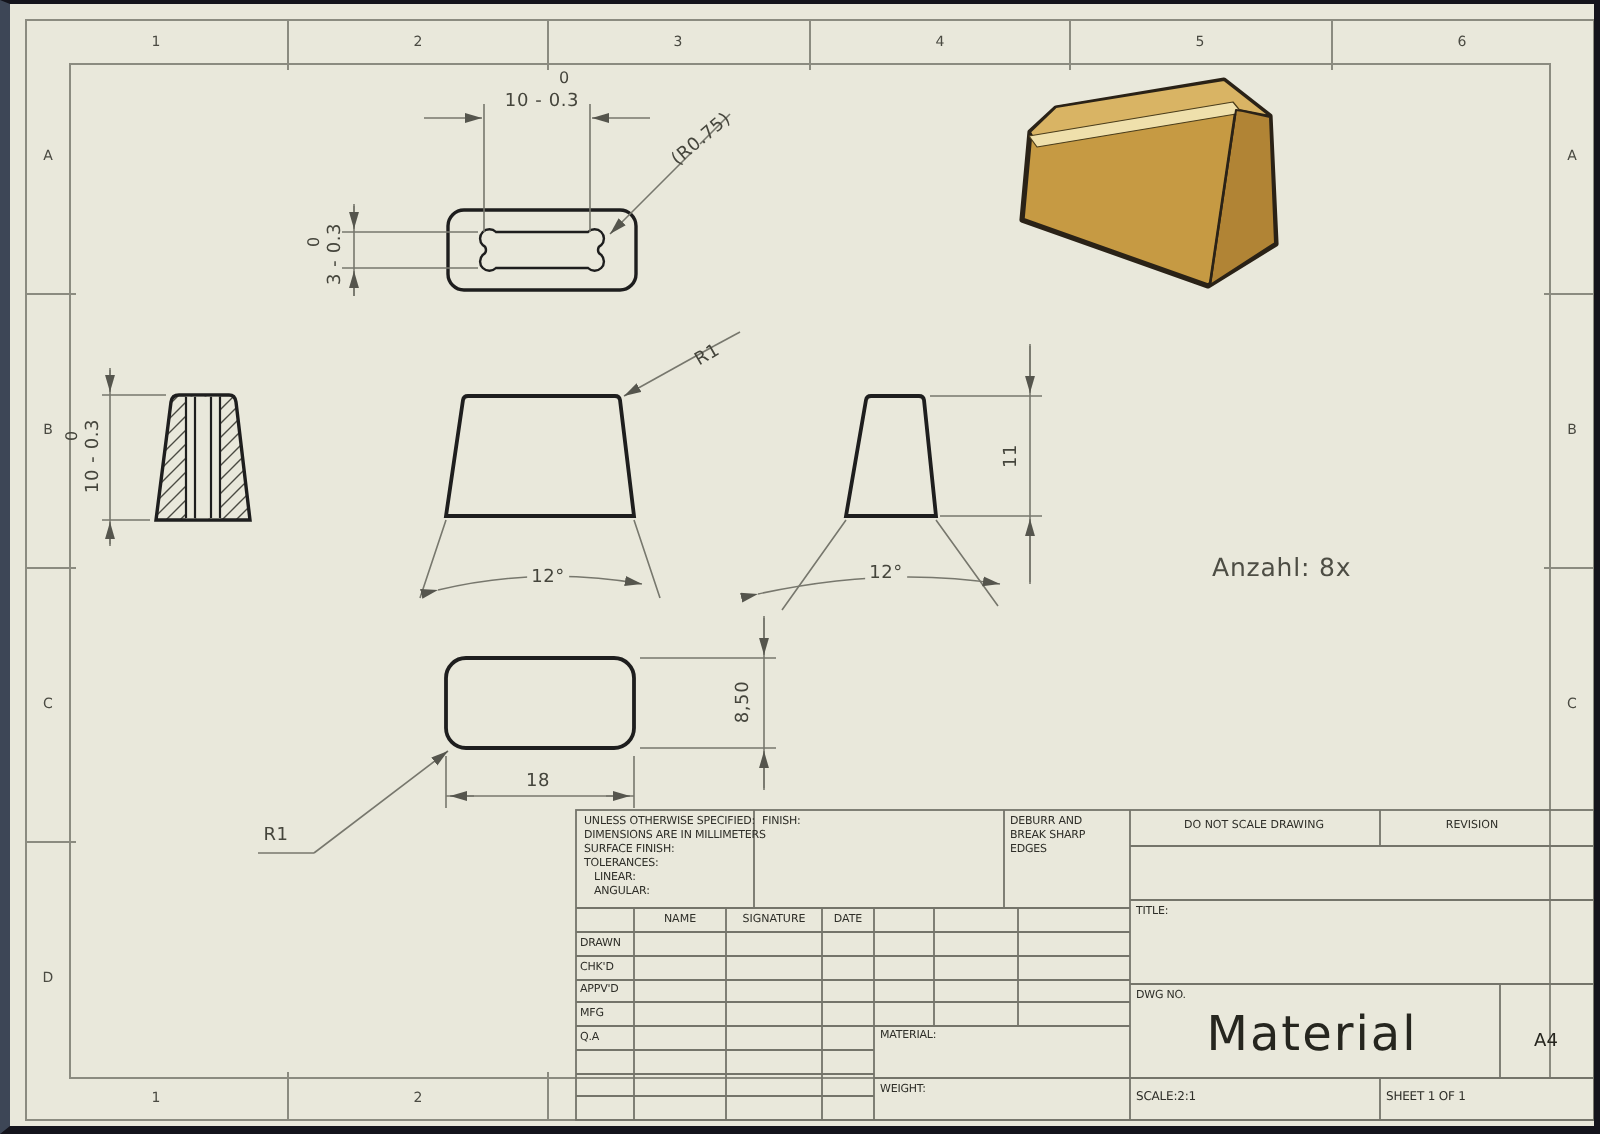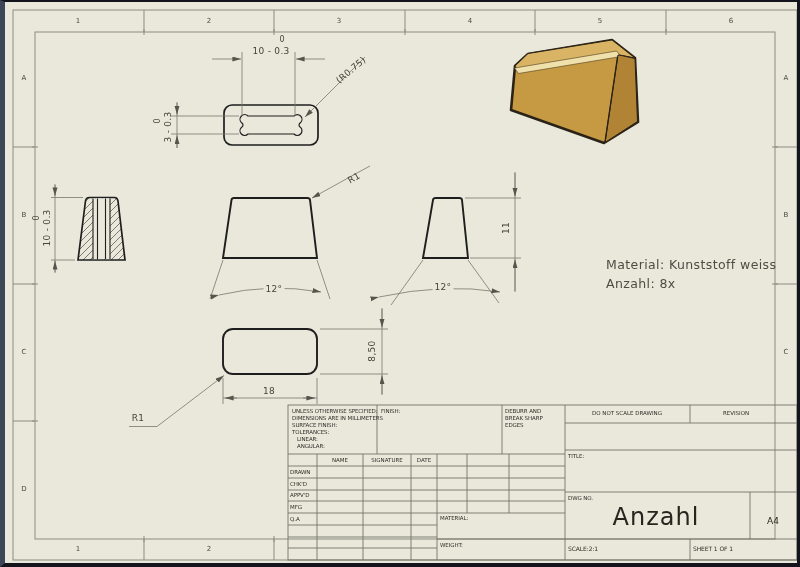--- a/index.html
+++ b/index.html
@@ -173,21 +173,20 @@
   <div class="t dimsm rot90" style="left:31px;top:216px">0</div>
   <div class="t dim rot90" style="left:42px;top:226px">10 - 0.3</div>
   <div class="t dim rot30" style="left:349px;top:176px">R1</div>
   <div class="t dim bgpaper" style="left:269px;top:287px">12°</div>
   <div class="t dim rot90" style="left:501px;top:226px">11</div>
   <div class="t dim bgpaper" style="left:438px;top:285px">12°</div>
   <div class="t dim" style="left:264px;top:389px">18</div>
   <div class="t dim rot90" style="left:367px;top:349px">8,50</div>
   <div class="t dim" style="left:133px;top:416px">R1</div>
 
-  <div class="tl note" style="left:601px;top:255px">Material: Kunststoff weiss</div>
   <div class="tl note" style="left:601px;top:274px">Anzahl: 8x</div>
 
   <div class="tl tb" style="left:287px;top:406px">UNLESS OTHERWISE SPECIFIED:</div>
   <div class="tl tb" style="left:287px;top:413px">DIMENSIONS ARE IN MILLIMETERS</div>
   <div class="tl tb" style="left:287px;top:420px">SURFACE FINISH:</div>
   <div class="tl tb" style="left:287px;top:427px">TOLERANCES:</div>
   <div class="tl tb" style="left:292px;top:434px">LINEAR:</div>
   <div class="tl tb" style="left:292px;top:441px">ANGULAR:</div>
   <div class="tl tb" style="left:376px;top:406px">FINISH:</div>
   <div class="tl tb" style="left:500px;top:406px">DEBURR AND</div>
@@ -200,18 +199,18 @@
   <div class="tbc" style="left:419px;top:458px">DATE</div>
   <div class="tl tb" style="left:285px;top:467px">DRAWN</div>
   <div class="tl tb" style="left:285px;top:479px">CHK'D</div>
   <div class="tl tb" style="left:285px;top:490px">APPV'D</div>
   <div class="tl tb" style="left:285px;top:502px">MFG</div>
   <div class="tl tb" style="left:285px;top:514px">Q.A</div>
   <div class="tl tb" style="left:435px;top:513px">MATERIAL:</div>
   <div class="tl tb" style="left:435px;top:540px">WEIGHT:</div>
   <div class="tl tb" style="left:563px;top:451px">TITLE:</div>
   <div class="tl tb" style="left:563px;top:493px">DWG NO.</div>
-  <div class="t title-big" style="left:651px;top:515px">Anzahl</div>
+  <div class="t title-big" style="left:651px;top:515px">Material</div>
   <div class="t a4" style="left:768px;top:519px">A4</div>
   <div class="tl tb" style="left:563px;top:543px;font-size:6px">SCALE:2:1</div>
   <div class="tl tb" style="left:688px;top:543px;font-size:6px">SHEET 1 OF 1</div>
 
 </div>
 
 </body></html>

